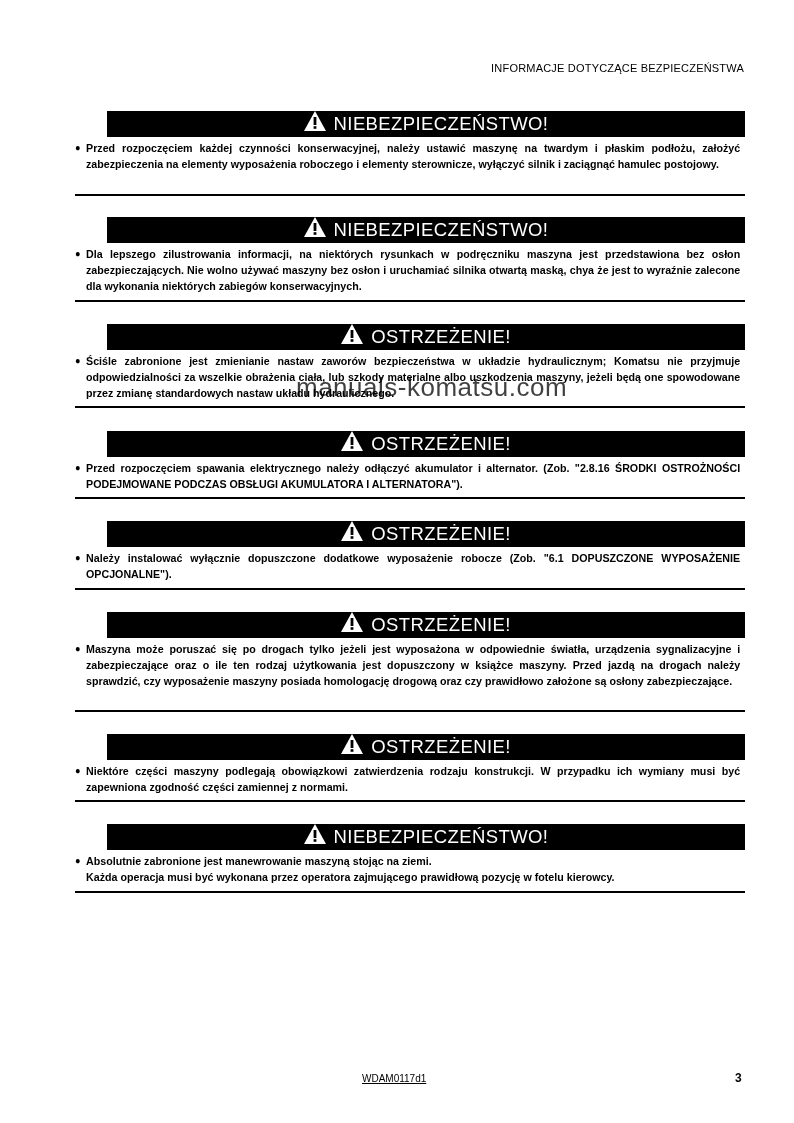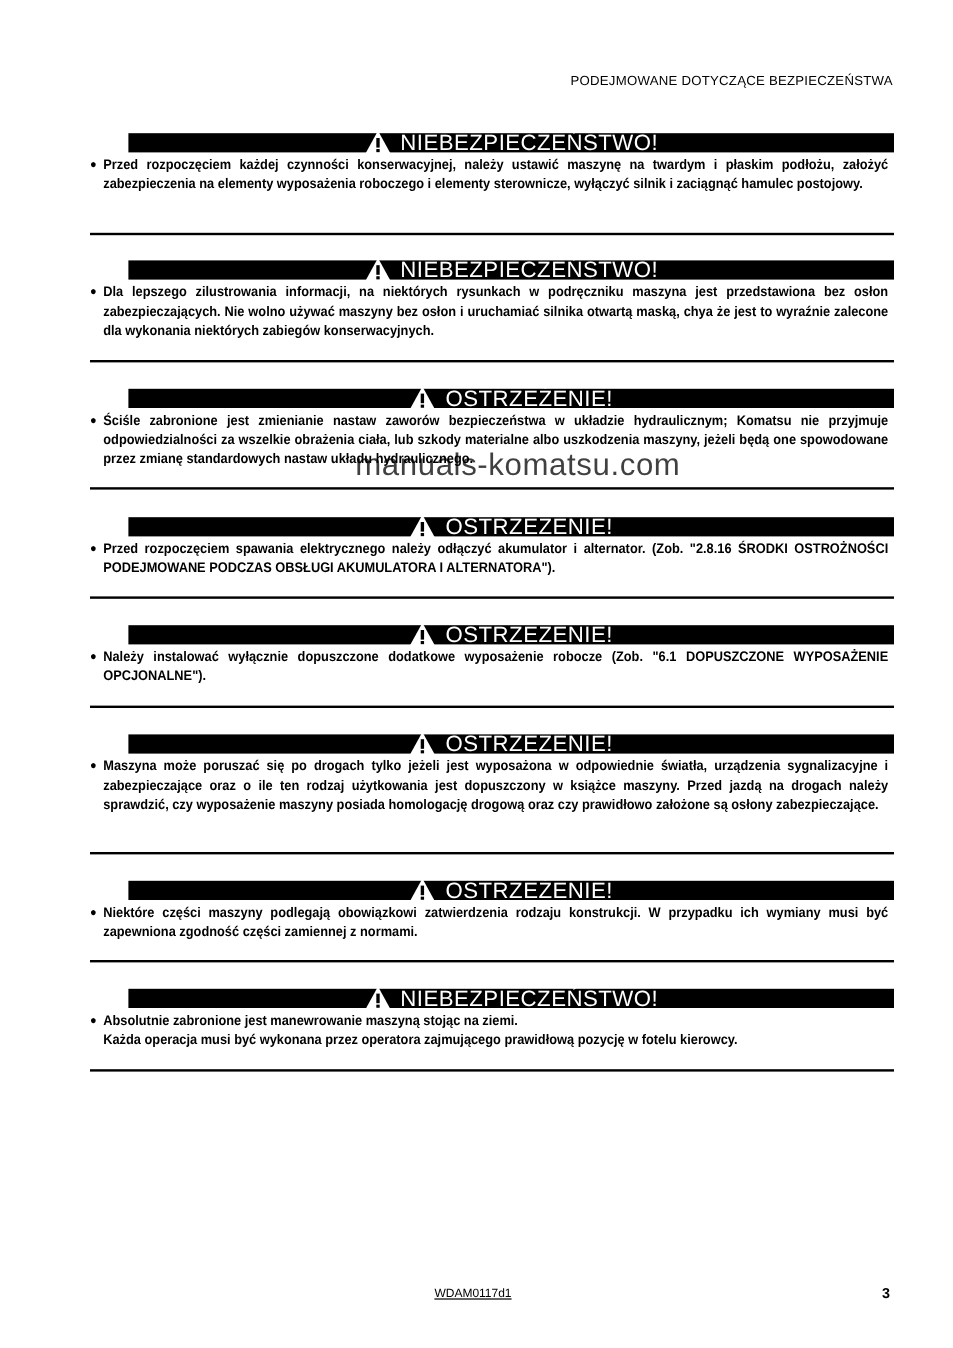--- a/index.html
+++ b/index.html
@@ -24,23 +24,23 @@
       color: #000;
       font-family: "Liberation Sans", sans-serif;
     }
     .notice {
       position: absolute;
       left: 75px;
       width: 670px;
     }
     .notice-bar {
       background: #000;
-      height: 16px;
+      height: 26px;
       display: flex;
-      align-items: center;
+      align-items: flex-start;
       justify-content: center;
       color: #fff;
       margin-left: 32px;
     }
     .notice-icon {
       width: 22px;
       height: 20px;
       margin-right: 8px;
       display: inline-block;
     }
@@ -109,21 +109,21 @@
       top: 1071px;
       left: 735px;
       font-size: 12px;
       font-weight: bold;
       font-family: "Liberation Sans", sans-serif;
     }
   </style>
 </head>
 <body>
 
-<div class="page-header">PODEJMOWANE DOTYCZĄCE BEZPIECZEŃSTWA</div>
+<div class="page-header">INFORMACJE DOTYCZĄCE BEZPIECZEŃSTWA</div>
 
 <div class="notice" style="top:111px;">
   <div class="notice-bar">
     <svg class="notice-icon" viewBox="0 0 22 20">
         <polygon points="11,0 22,20 0,20" fill="#fff"></polygon>
         <rect x="9.6" y="6" width="2.8" height="8" fill="#000"></rect>
         <rect x="9.6" y="15.2" width="2.8" height="2.6" fill="#000"></rect>
       </svg>
     <span class="notice-title">NIEBEZPIECZEŃSTWO!</span>
   </div>

